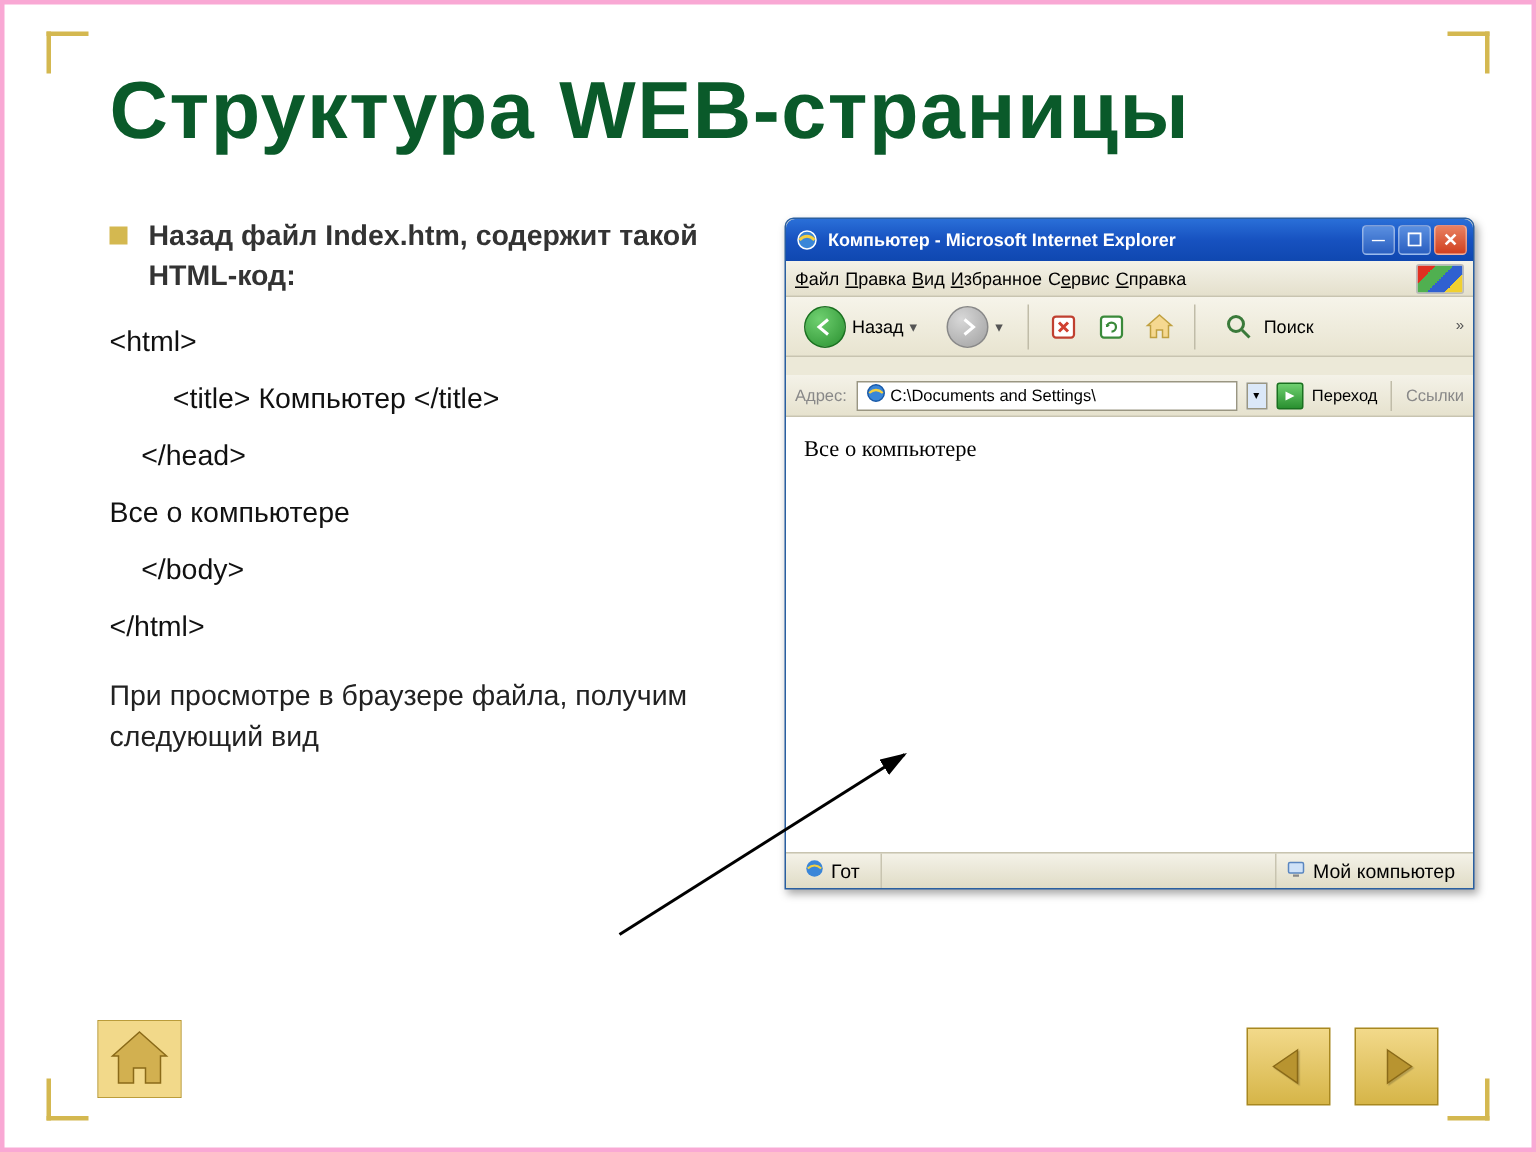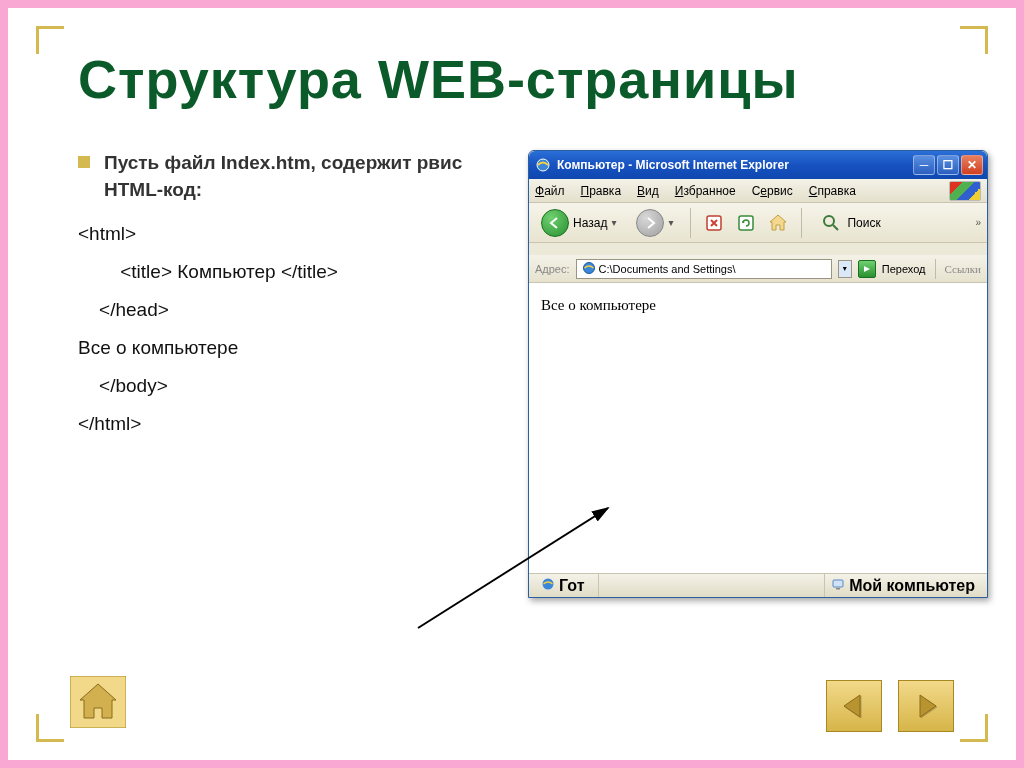--- a/index.html
+++ b/index.html
@@ -7,21 +7,21 @@
     width: 1024px;
     height: 768px;
     background: #fff;
     font-family: Arial, sans-serif;
     position: relative;
     overflow: hidden;
   }
   .slide {
     position: absolute;
     inset: 0;
-    border: 8px solid #f9a8d4;
+    border: 3px solid #f9a8d4;
     padding: 20px 40px 20px 40px;
   }
   .corner-tl, .corner-tr, .corner-bl, .corner-br {
     position: absolute;
     width: 28px; height: 28px;
     border: 3px solid #d4b850;
   }
   .corner-tl { top: 18px; left: 28px; border-right: none; border-bottom: none; }
   .corner-tr { top: 18px; right: 28px; border-left: none; border-bottom: none; }
   .corner-bl { bottom: 18px; left: 28px; border-right: none; border-top: none; }
@@ -96,21 +96,21 @@
   }
   .win-btn.min, .win-btn.max { background: linear-gradient(#5a8fe0,#2a5fc0); }
   .win-btn.close { background: linear-gradient(#e88060,#d04020); }
 
   .menubar {
     height: 24px;
     background: linear-gradient(#f4f2e8,#e4e0cc);
     display: flex;
     align-items: center;
     padding: 0 6px;
-    gap: 16px;
+    gap: 4px;
     border-bottom: 1px solid #c8c4b0;
     font-size: 12px;
     color: #000;
   }
   .menubar span u { text-decoration: underline; }
   .menubar .flag { margin-left:auto; width:32px; height:20px; background:linear-gradient(135deg,#e03020 0 25%, #50b050 0 50%, #3060d0 0 75%, #f0d030 0 100%); border:1px solid #bbb; border-radius:2px; }
 
   .toolbar {
     height: 40px;
     background: linear-gradient(#f6f4ea,#e8e4d0);
@@ -147,40 +147,39 @@
     font-size:11px;
     margin-top:12px;
   }
   .addr-label { color:#888; }
   .addr-input {
     flex:1; height:20px; background:#fff; border:1px solid #9a9682;
     display:flex; align-items:center; padding:0 5px; gap:3px;
   }
   .addr-dd { width:14px; height:18px; background:#dbe8f8; border:1px solid #9a9682; display:flex; align-items:center; justify-content:center; font-size:8px; }
   .go-btn { width:18px; height:18px; background:linear-gradient(#6fd070,#2a9030); border:1px solid #1a7020; color:#fff; display:flex; align-items:center; justify-content:center; font-size:11px; border-radius:2px; }
-  .links-lbl { color:#888;font-family:Liberation Serif, serif; }
+  .links-lbl { color:#888; }
 
   .ie-body {
     height: 290px;
     background: #fff;
     padding: 14px 12px;
     font-family: "Times New Roman", serif;
     font-size: 15px;
     color:#000;
     position: relative;
   }
 
   .statusbar {
     height: 24px;
     background: linear-gradient(#f4f2e8,#e0dcc6);
     display:flex; align-items:center;
     padding: 0 6px; gap:8px;
     border-top:1px solid #c8c4b0;
-    font-size:16px;
-    font-weight:bold;
+    font-size:13px;
   }
   .status-cell { display:flex; align-items:center; gap:4px; padding:0 6px; border-left:1px solid #c8c4b0; height:100%; }
   .status-cell:first-child { border-left:none; flex:0 0 auto; }
   .status-cell.grow { flex:1; }
 
   
   .arrow-svg { position:absolute; left:400px; top:490px; pointer-events:none; }
 
   
   .nav-bottom {
@@ -213,30 +212,31 @@
   <div class="corner-tr"></div>
   <div class="corner-bl"></div>
   <div class="corner-br"></div>
 
   <h1 class="title">Структура WEB-страницы</h1>
 
   <div class="content-area">
     <div class="left-col">
       <div class="bullet-row">
         <div class="bullet-sq"></div>
-        <div class="intro-text">Пусть файл Index.htm, содержит рвис HTML-код:</div>
+        <div class="intro-text">Назад файл Index.htm, содержит такой HTML-код:</div>
       </div>
       <div class="code-block">
         <div class="code-line">&lt;html&gt;</div>
         <div class="code-line">        &lt;title&gt; Компьютер &lt;/title&gt;</div>
         <div class="code-line">    &lt;/head&gt;</div>
         <div class="code-line">Все о компьютере</div>
         <div class="code-line">    &lt;/body&gt;</div>
         <div class="code-line">&lt;/html&gt;</div>
       </div>
+      <div class="outro">При просмотре в браузере файла, получим следующий вид</div>
     </div>
 
     <div class="browser">
       <div class="ie-window">
         <div class="titlebar">
           <span class="ie-icon">
             <svg width="14" height="14" viewBox="0 0 14 14">
                 <circle cx="7" cy="7" r="6" fill="#3a86d8" stroke="#fff" stroke-width="1"></circle>
                 <path d="M2 7 Q7 2 12 7" stroke="#f5d040" stroke-width="2" fill="none"></path>
               </svg>

